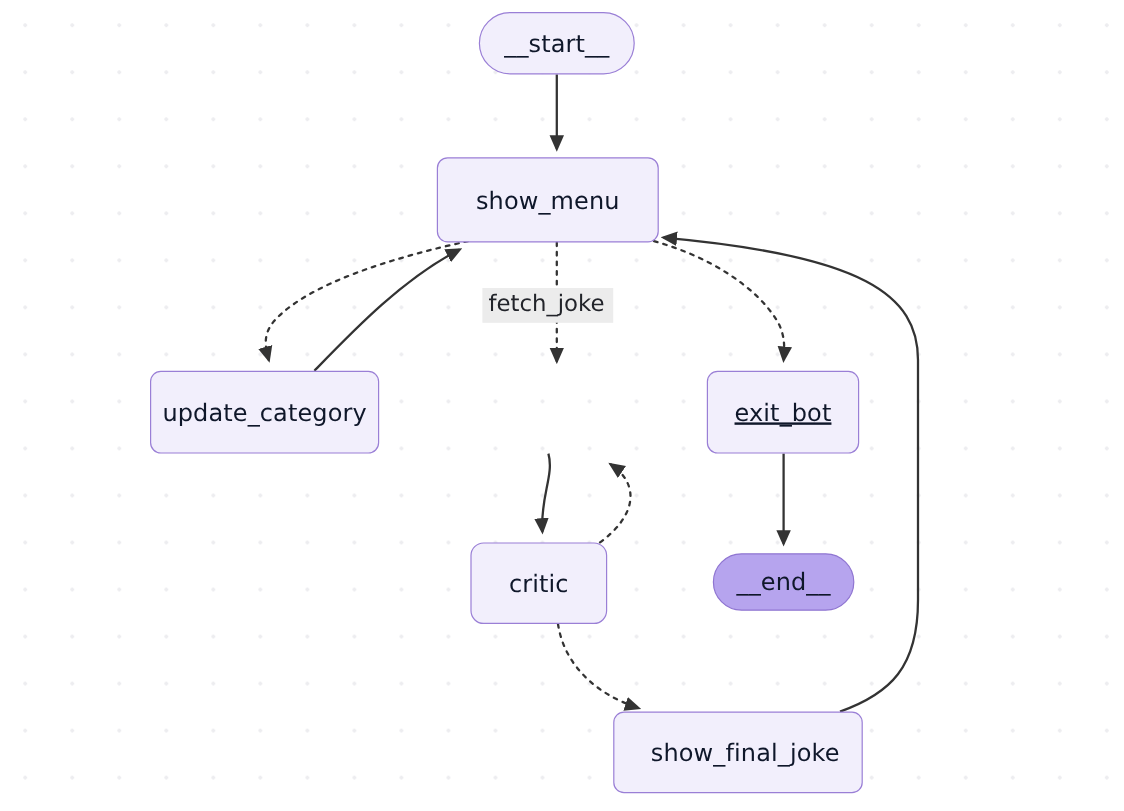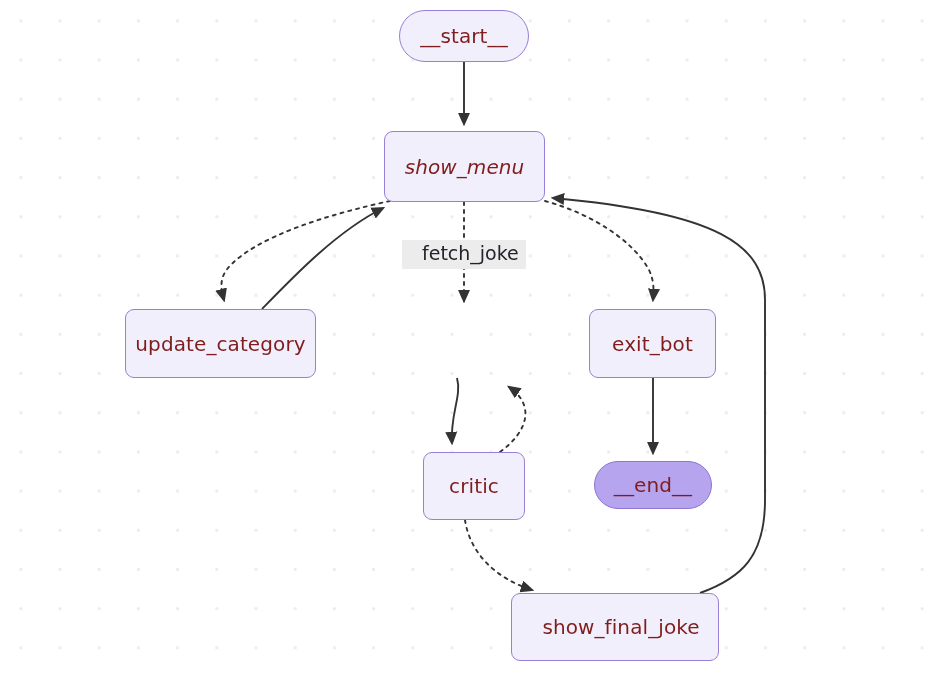--- a/index.html
+++ b/index.html
@@ -27,41 +27,41 @@
     pointer-events: none;
   }
   .node {
     position: absolute;
     box-sizing: border-box;
     display: flex;
     align-items: center;
     justify-content: center;
     background: #f2effc;
     border: 1.6px solid #9a7fd6;
-    color: #7f1d1d;
+    color: #0f172a;
     font-size: 20px;
     letter-spacing: 0.1px;
     white-space: nowrap;
   }
   .node.rect {
     border-radius: 9px;
   }
   .node.terminal {
     border-radius: 999px;
   }
   .node.end-node {
     background: #b6a4ee;
     border-color: #8f75d1;
   }
   .edge-label {
     position: absolute;
     background: #ececec;
     color: #22242a;
     font-size: 19px;
-    padding: 3px 7px 4px 20px;
+    padding: 3px 7px 4px 5px;
     white-space: nowrap;
     line-height: 1.15;
   }
 </style>
 </head>
 <body>
 
 <div id="canvas">
 
   <svg id="edge-layer" viewBox="0 0 937 676" width="937" height="676" xmlns="http://www.w3.org/2000/svg">
@@ -89,34 +89,34 @@
 
     <path d="M 653,378 L 653,453" fill="none" stroke="#333333" stroke-width="1.9" marker-end="url(#arrow)"></path>
 
     <path d="M 700,593 C 742,578 765,556 765,500 L 765,300 C 765,246 720,213 553,198" fill="none" stroke="#333333" stroke-width="1.9" marker-end="url(#arrow)"></path>
   </svg>
 
   <div class="node terminal" style="left:399px; top:10px; width:130px; height:52px;">
     <span>__start__</span>
   </div>
 
-  <div class="node rect" style="left:384px; top:131px; width:161px; height:71px;font-style:italic;">
+  <div class="node rect" style="left:364px; top:131px; width:185px; height:71px;">
     <span>show_menu</span>
   </div>
 
   <div class="node rect" style="left:125px; top:309px; width:191px; height:69px;">
     <span>update_category</span>
   </div>
 
 
-  <div class="node rect" style="left:589px; top:309px; width:127px; height:69px;">
+  <div class="node rect" style="left:589px; top:309px; width:127px; height:69px;text-decoration:underline;">
     <span>exit_bot</span>
   </div>
 
-  <div class="node rect" style="left:423px; top:452px; width:102px; height:68px;">
+  <div class="node rect" style="left:392px; top:452px; width:114px; height:68px;border-radius:11px;">
     <span>critic</span>
   </div>
 
   <div class="node terminal end-node" style="left:594px; top:461px; width:118px; height:48px;text-align:right;">
     <span>__end__</span>
   </div>
 
   <div class="node rect" style="left:511px; top:593px; width:208px; height:68px;padding-left:12px;">
     <span>show_final_joke</span>
   </div>

